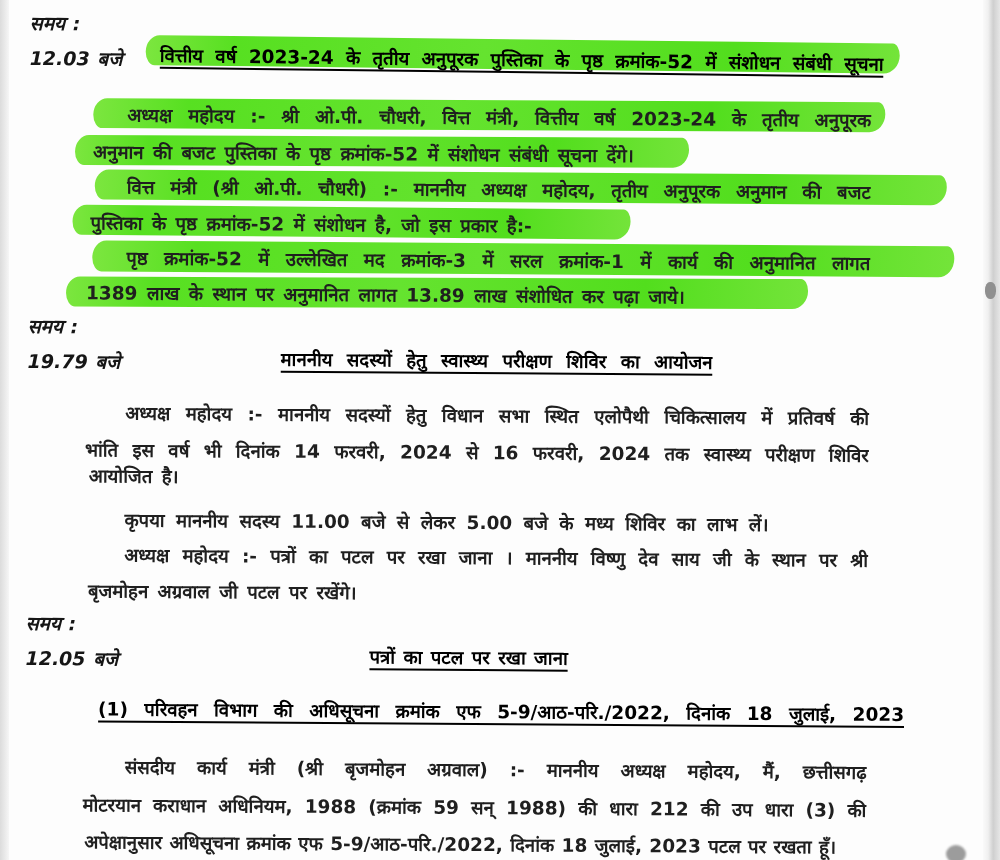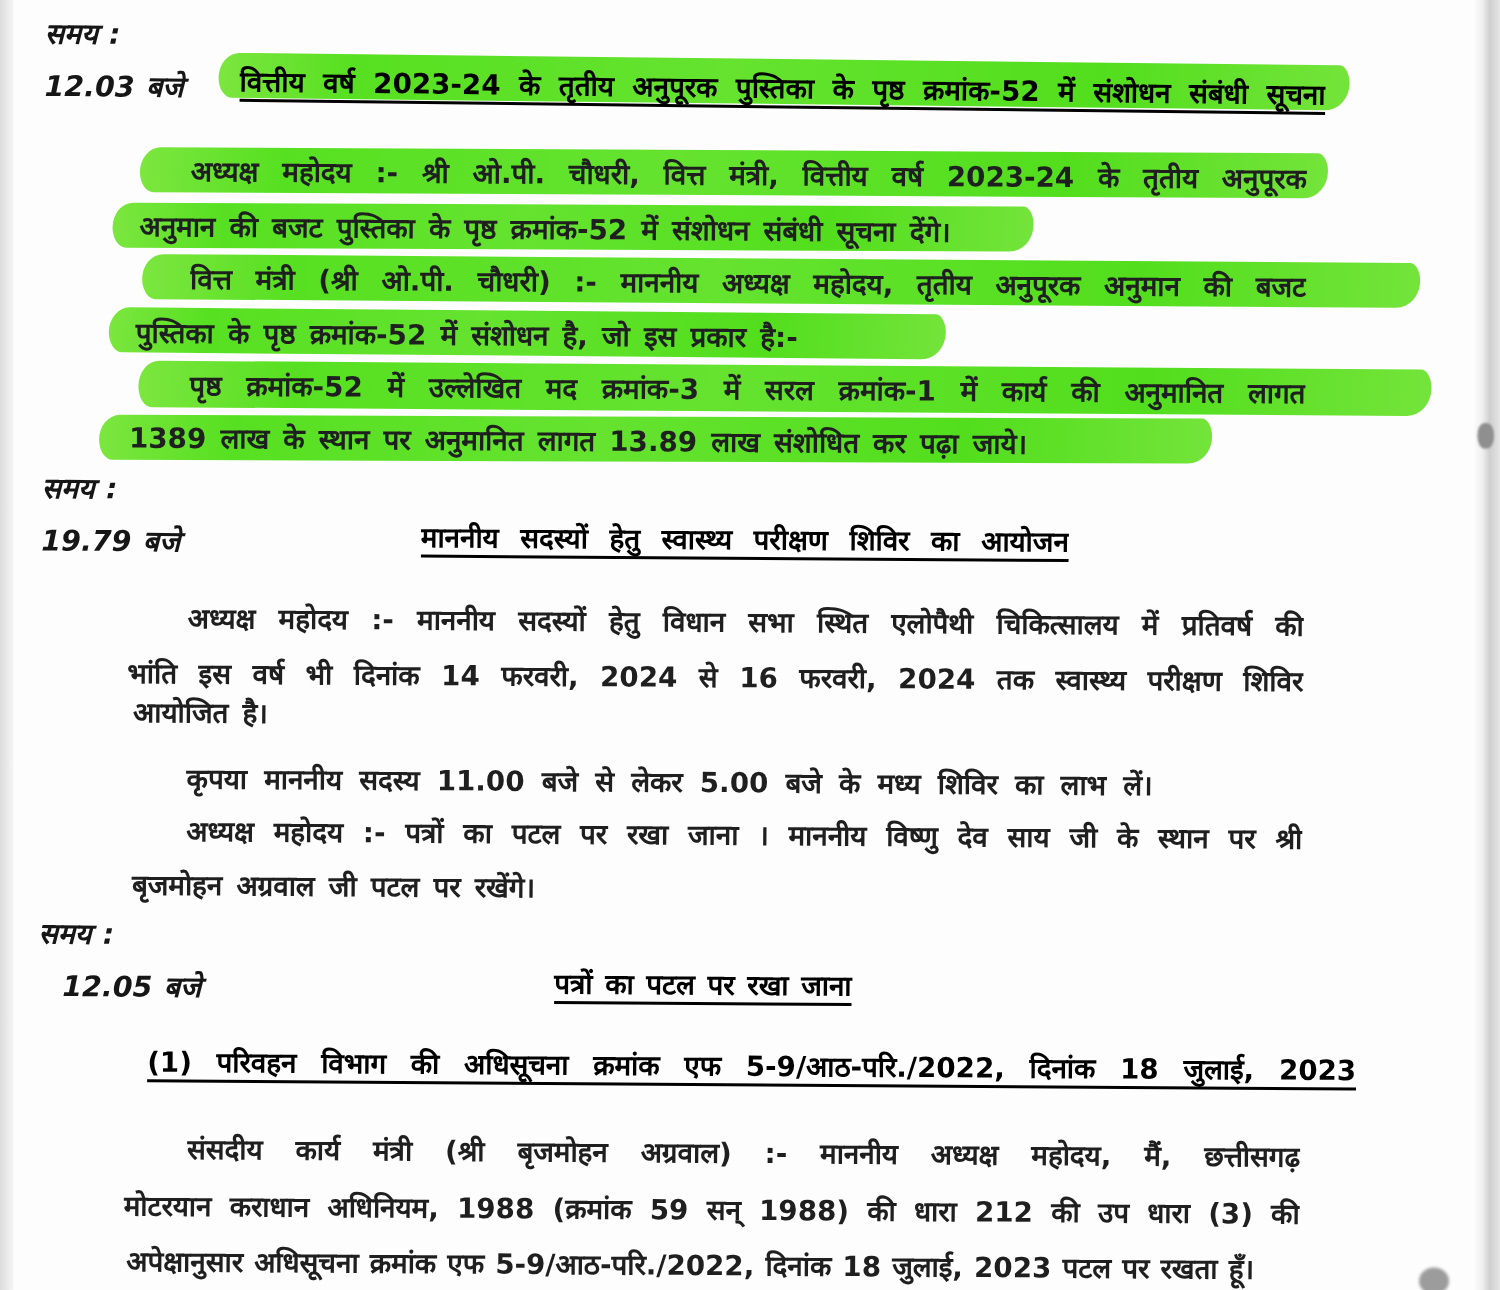--- a/index.html
+++ b/index.html
@@ -84,21 +84,21 @@
   <div class="ln jl hd" style="left:283px;top:343px;width:432px;">माननीय सदस्यों हेतु स्वास्थ्य परीक्षण शिविर का आयोजन</div>
 
   <div class="ln jl" style="left:128px;top:398px;width:744px;">अध्यक्ष महोदय :- माननीय सदस्यों हेतु विधान सभा स्थित एलोपैथी चिकित्सालय में प्रतिवर्ष की</div>
   <div class="ln jl" style="left:88px;top:435px;width:784px;">भांति इस वर्ष भी दिनांक 14 फरवरी, 2024 से 16 फरवरी, 2024 तक स्वास्थ्य परीक्षण शिविर</div>
   <div class="ln" style="left:92px;top:461px;">आयोजित है।</div>
   <div class="ln" style="left:128px;top:505px;word-spacing:5px;">कृपया माननीय सदस्य 11.00 बजे से लेकर 5.00 बजे के मध्य शिविर का लाभ लें।</div>
   <div class="ln jl" style="left:128px;top:540px;width:744px;">अध्यक्ष महोदय :- पत्रों का पटल पर रखा जाना । माननीय विष्णु देव साय जी के स्थान पर श्री</div>
   <div class="ln" style="left:92px;top:576px;">बृजमोहन अग्रवाल जी पटल पर रखेंगे।</div>
 
   <div class="ln tm" style="left:30px;top:608px;">समय :</div>
-  <div class="ln tm" style="left:46px;top:643px;">12.05 बजे</div>
+  <div class="ln tm" style="left:30px;top:643px;">12.05 बजे</div>
   <div class="ln hd" style="left:374px;top:640px;word-spacing:2px;">पत्रों का पटल पर रखा जाना</div>
   <div class="ln jl hd" style="left:103px;top:694px;width:806px;">(1) परिवहन विभाग की अधिसूचना क्रमांक एफ 5-9/आठ-परि./2022, दिनांक 18 जुलाई, 2023</div>
 
   <div class="ln jl" style="left:130px;top:752px;width:742px;">संसदीय कार्य मंत्री (श्री बृजमोहन अग्रवाल) :- माननीय अध्यक्ष महोदय, मैं, छत्तीसगढ़</div>
   <div class="ln jl" style="left:88px;top:790px;width:784px;">मोटरयान कराधान अधिनियम, 1988 (क्रमांक 59 सन् 1988) की धारा 212 की उप धारा (3) की</div>
   <div class="ln" style="left:90px;top:827px;word-spacing:1px;">अपेक्षानुसार अधिसूचना क्रमांक एफ 5-9/आठ-परि./2022, दिनांक 18 जुलाई, 2023 पटल पर रखता हूँ।</div>
 
 </div>
 
 <div class="edge-left"></div>

